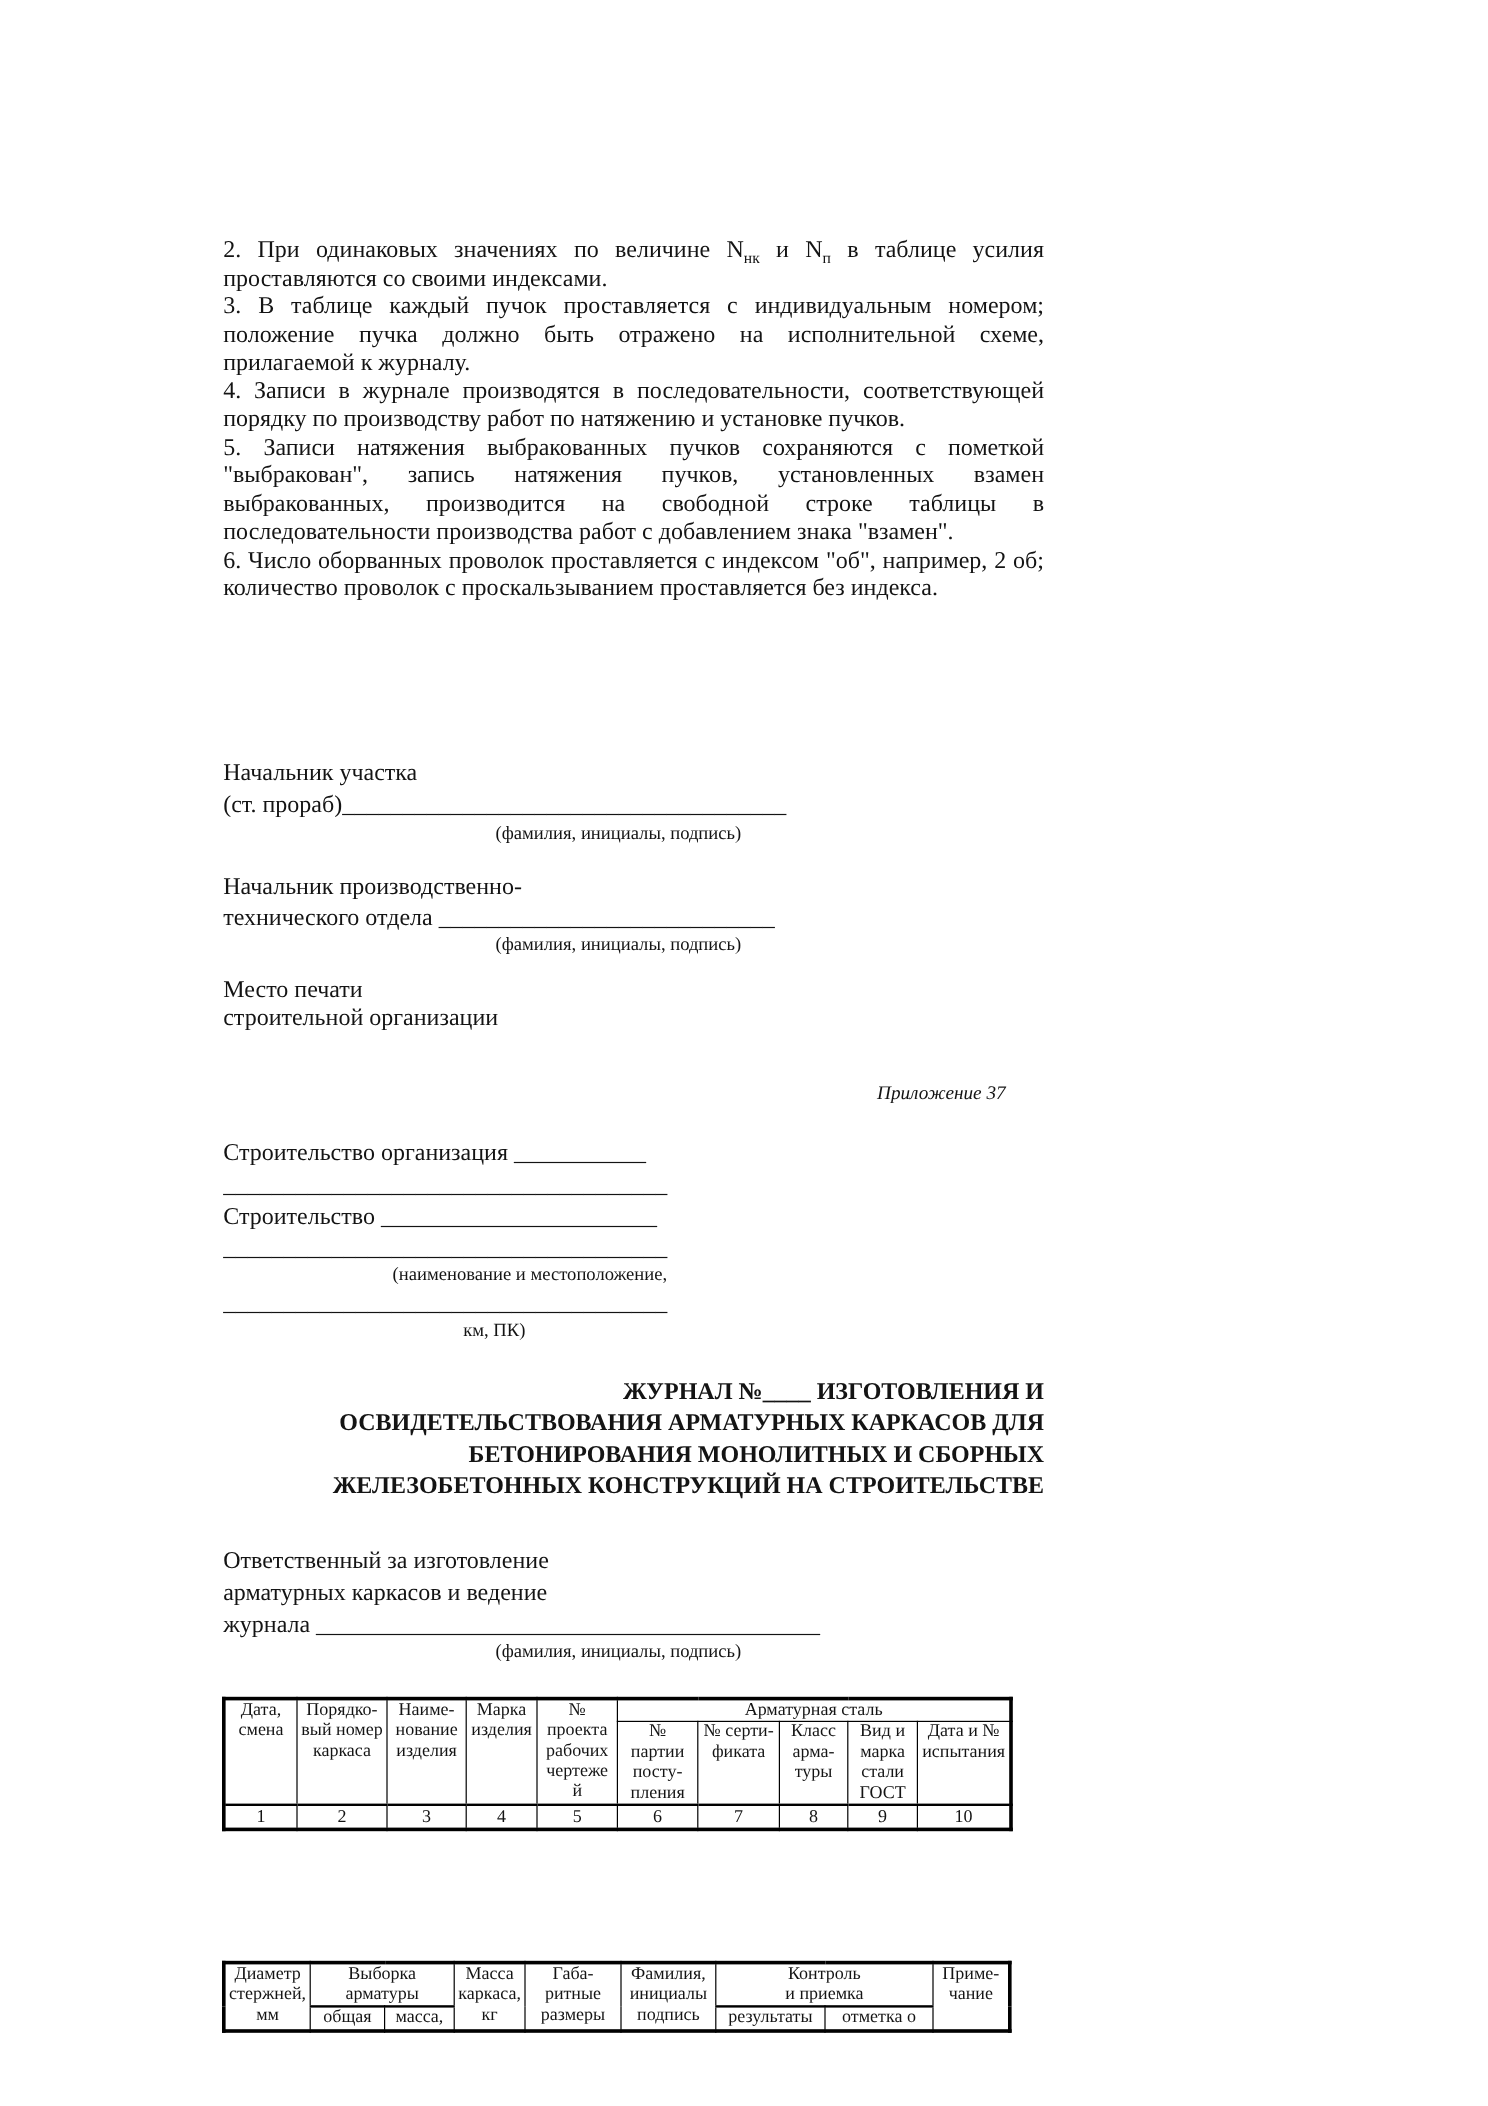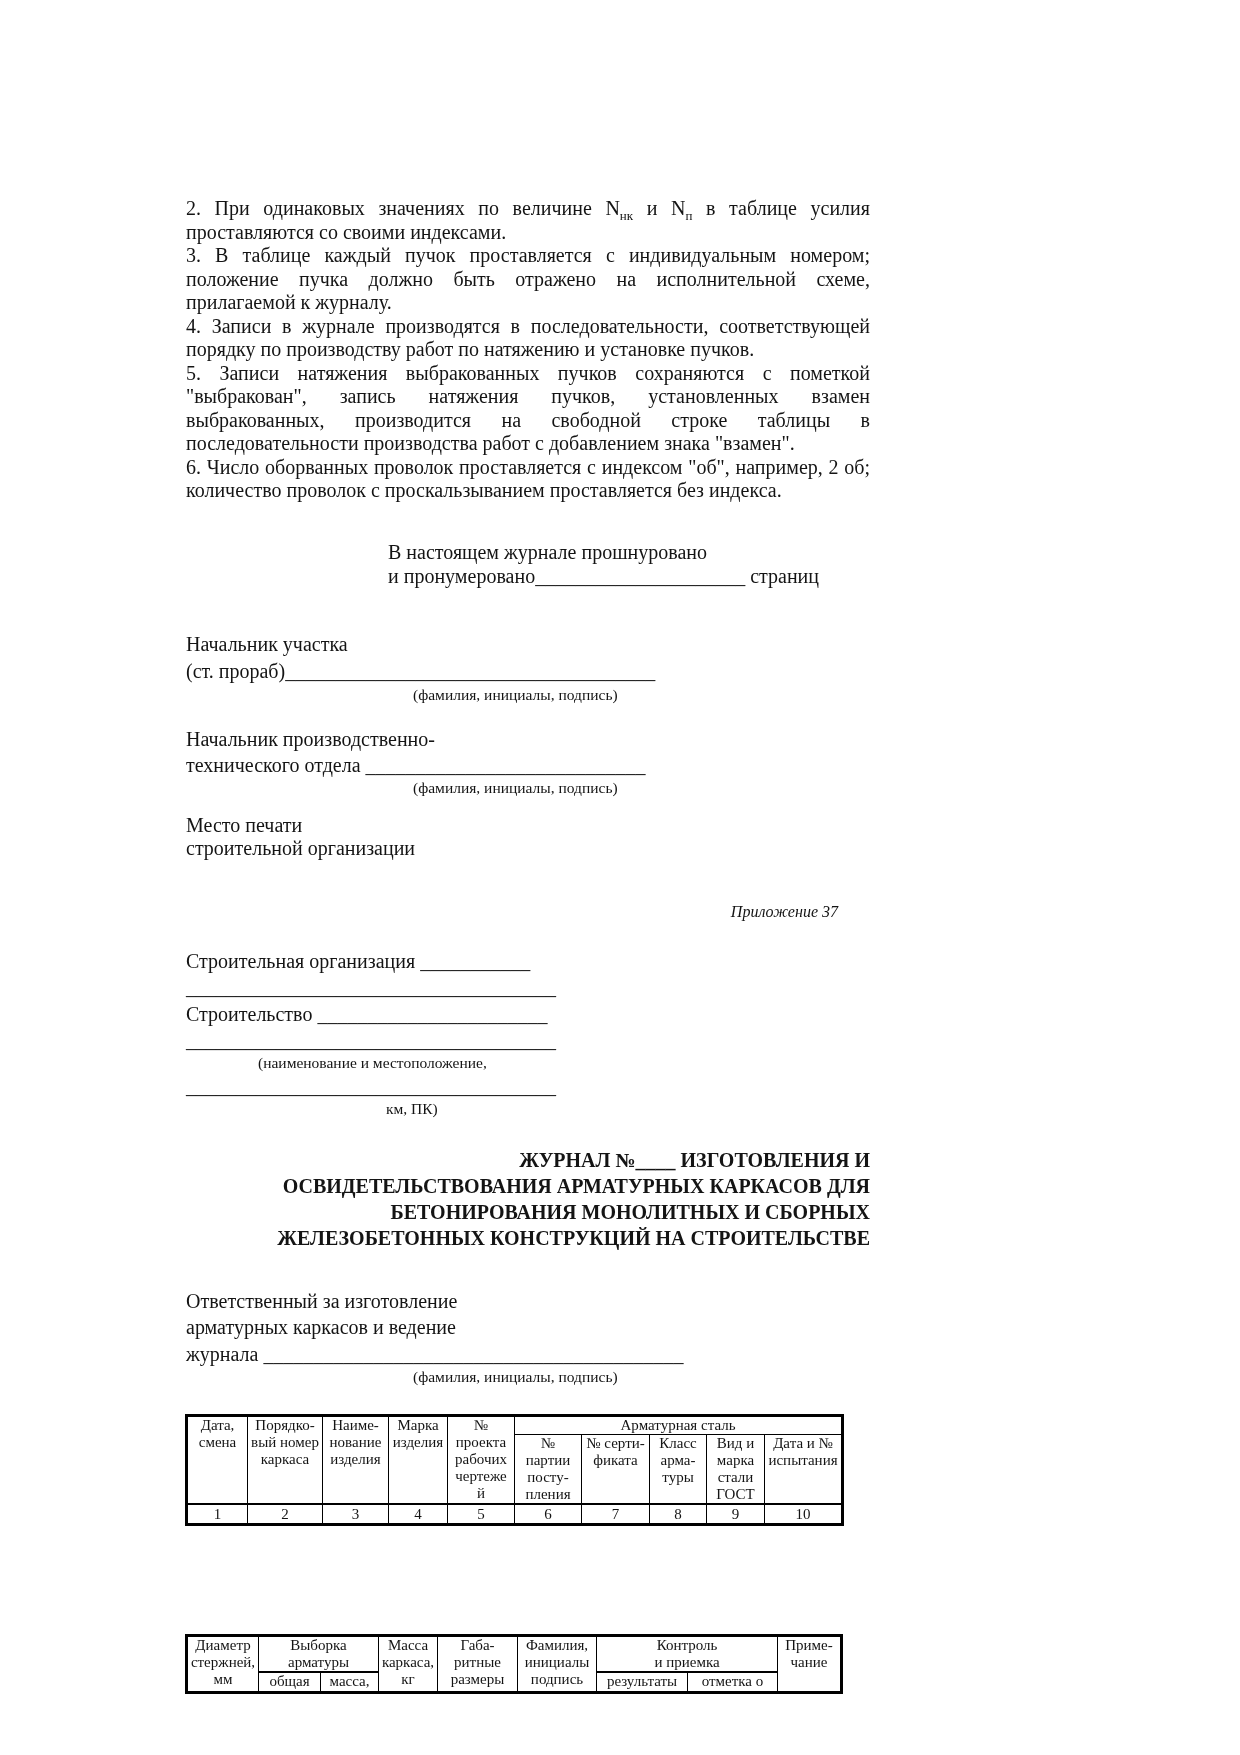--- a/index.html
+++ b/index.html
@@ -27,21 +27,21 @@
   .sig1 .caption-sm, .sig2 .caption-sm { margin-left:227px; }
   .sig2 { top:726px; line-height:26px; }
   .stamp { top:814px; line-height:23px; }
 
   .appendix {
     position:absolute; left:186px; top:900px; width:652px;
     text-align:right; font-style:italic; font-size:16px; line-height:24px;
   }
 
   .org { top:948px; line-height:26.3px; }
-  .org .caption-sm.c1 { margin-left:72px; }
+  .org .caption-sm.c1 { margin-left:72px;text-align:right; }
   .org .caption-sm.c2 { margin-left:200px; }
 
   .journal-title {
     position:absolute; left:186px; top:1147px; width:684px;
     text-align:right; font-weight:bold; font-size:20px; line-height:26px;
   }
 
   .responsible { top:1288px; line-height:26.3px; }
   .responsible .caption-sm { margin-left:227px; }
 
@@ -70,24 +70,20 @@
 <div class="page">
 
   <div class="paragraphs">
     <p><span>2. При одинаковых значениях по величине N</span><sub>нк</sub><span> и N</span><sub>п</sub><span> в таблице усилия проставляются со своими индексами.</span></p>
     <p>3. В таблице каждый пучок проставляется с индивидуальным номером; положение пучка должно быть отражено на исполнительной схеме, прилагаемой к журналу.</p>
     <p>4. Записи в журнале производятся в последовательности, соответствующей порядку по производству работ по натяжению и установке пучков.</p>
     <p>5. Записи натяжения выбракованных пучков сохраняются с пометкой "выбракован", запись натяжения пучков, установленных взамен выбракованных, производится на свободной строке таблицы в последовательности производства работ с добавлением знака "взамен".</p>
     <p>6. Число оборванных проволок проставляется с индексом "об", например, 2 об; количество проволок с проскальзыванием проставляется без индекса.</p>
   </div>
 
-  <div class="bound-note">
-    <div>В настоящем журнале прошнуровано</div>
-    <div>и пронумеровано_____________________ страниц</div>
-  </div>
 
   <div class="block sig1">
     <div>Начальник участка</div>
     <div>(ст. прораб)_____________________________________</div>
     <div class="caption-sm">(фамилия, инициалы, подпись)</div>
   </div>
 
   <div class="block sig2">
     <div>Начальник производственно-</div>
     <div>технического отдела ____________________________</div>
@@ -95,21 +91,21 @@
   </div>
 
   <div class="block stamp">
     <div>Место печати</div>
     <div>строительной организации</div>
   </div>
 
   <div class="appendix">Приложение 37</div>
 
   <div class="block org">
-    <div>Строительная организация ___________</div>
+    <div>Строительство организация ___________</div>
     <div>_____________________________________</div>
     <div>Строительство _______________________</div>
     <div>_____________________________________</div>
     <div class="caption-sm c1">(наименование и местоположение,</div>
     <div>_____________________________________</div>
     <div class="caption-sm c2">км, ПК)</div>
   </div>
 
   <div class="journal-title">
     <div>ЖУРНАЛ №____ ИЗГОТОВЛЕНИЯ И</div>

